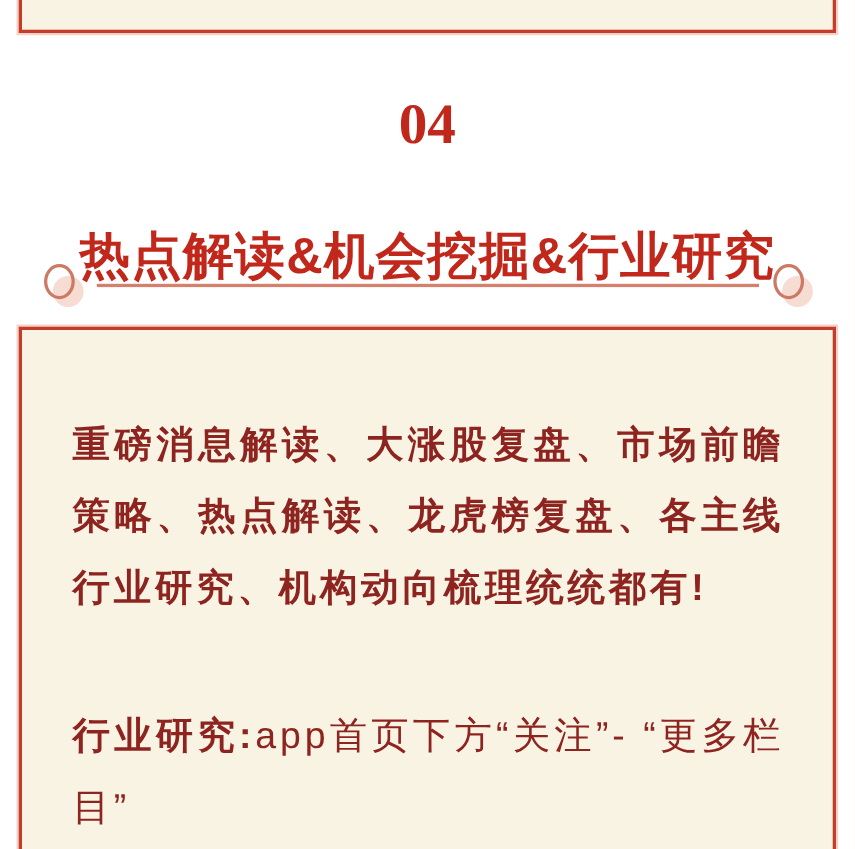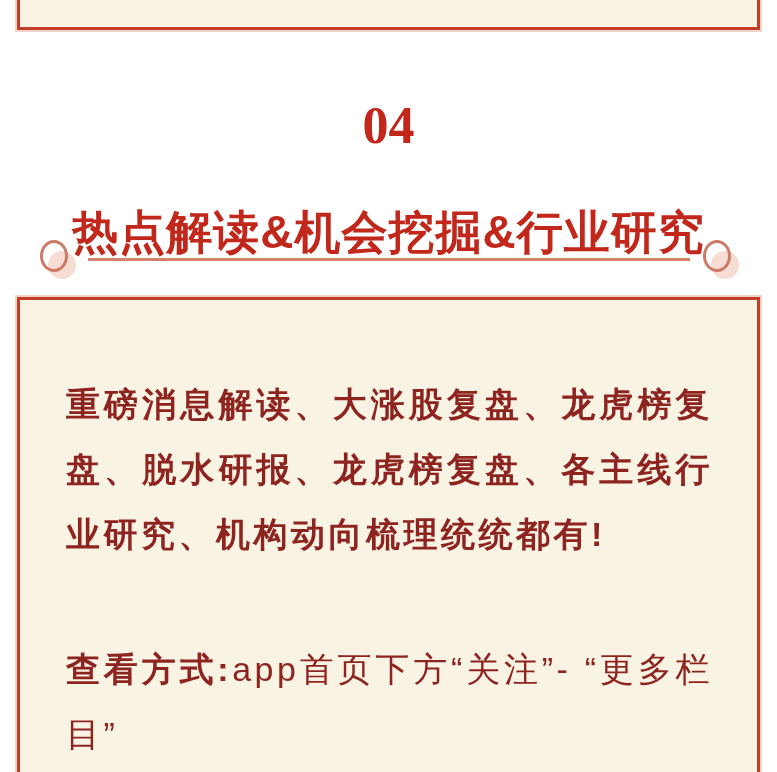--- a/index.html
+++ b/index.html
@@ -27,21 +27,21 @@
     background:var(--cream);
     border:3px solid var(--border-red);
     box-shadow:0 0 0 2px var(--glow-pink);
   }
   .top-card{
     top:-45px;
     height:75px;
   }
   .section-number{
     position:absolute;
-    top:98px;
+    top:86px;
     left:0;
     width:100%;
     text-align:center;
     font-family:"Liberation Serif","DejaVu Serif",serif;
     font-weight:700;
     font-size:52px;
     line-height:56px;
     color:var(--accent-red);
   }
   .section-title{
@@ -128,15 +128,15 @@
     <span class="ring"></span>
   </span>
   <span class="divider-line"></span>
   <span class="ornament right">
     <span class="dot"></span>
     <span class="ring"></span>
   </span>
 </div>
 
 <div class="card content-card">
-  <p class="para bold">重磅消息解读、大涨股复盘、龙虎榜复盘、脱水研报、龙虎榜复盘、各主线行业研究、机构动向梳理统统都有!</p>
-  <p class="para howto"><span class="bold">查看方式:</span><span>app首页下方“关注”- “更多栏目”</span></p>
+  <p class="para bold">重磅消息解读、大涨股复盘、市场前瞻策略、热点解读、龙虎榜复盘、各主线行业研究、机构动向梳理统统都有!</p>
+  <p class="para howto"><span class="bold">行业研究:</span><span>app首页下方“关注”- “更多栏目”</span></p>
 </div>
 
 </body></html>

